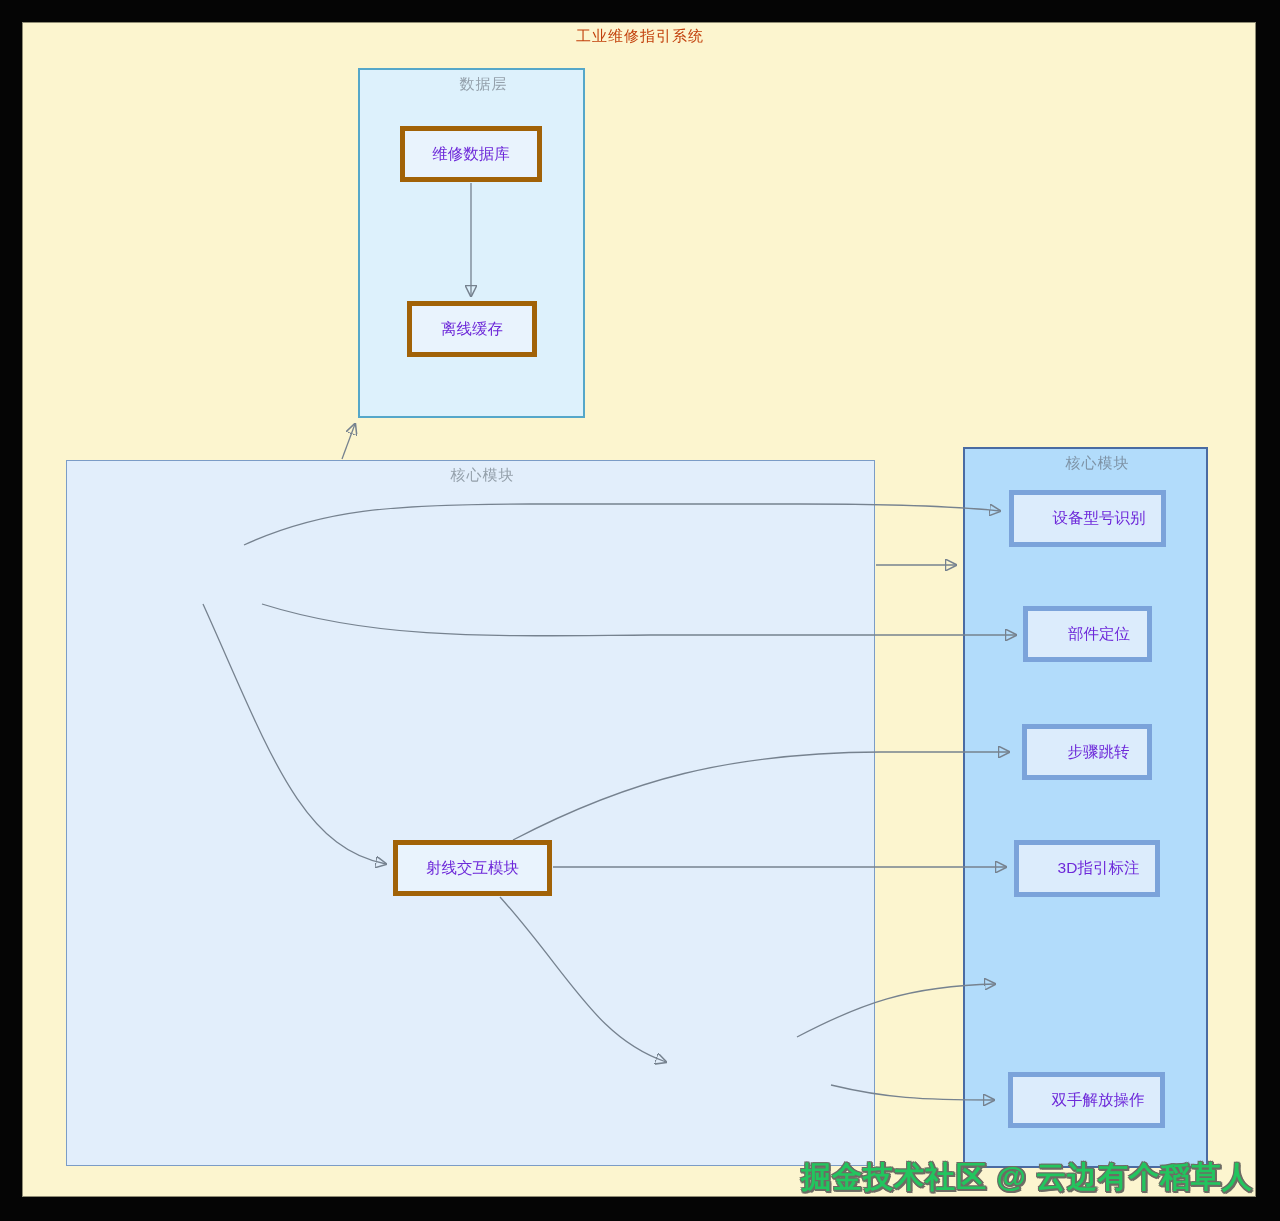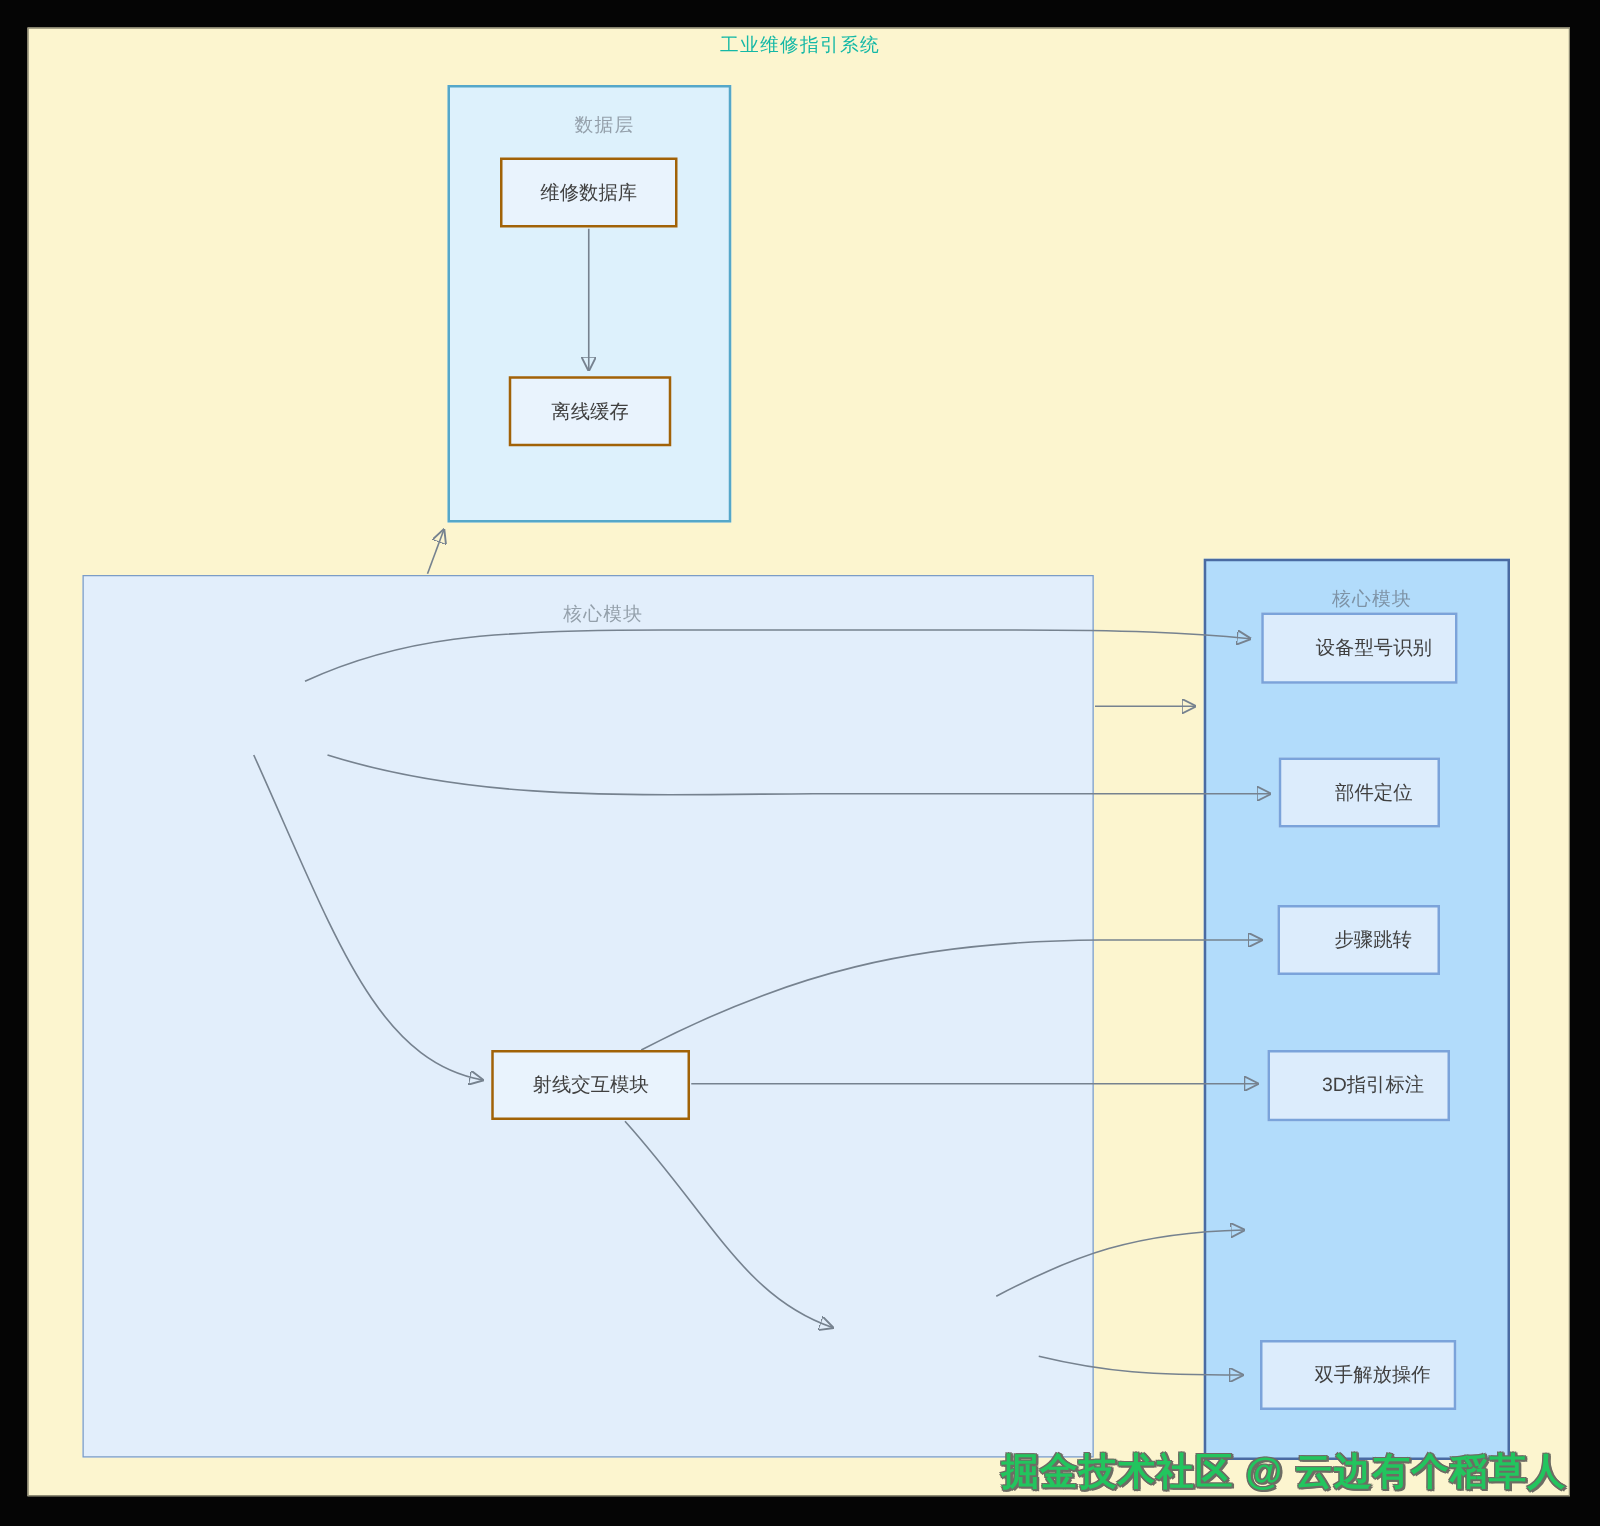--- a/index.html
+++ b/index.html
@@ -7,45 +7,45 @@
     position:relative;width:1280px;height:1221px;overflow:hidden;
     background:#050505;
     font-family:"Liberation Sans","DejaVu Sans",sans-serif;
   }
   .canvas{
     position:absolute;left:22px;top:22px;width:1234px;height:1175px;
     background:#fcf5cf;border:1px solid #8f8c74;box-sizing:border-box;
   }
   .diagram-title{
     position:absolute;left:0;top:27px;width:100%;text-align:center;
-    font-size:15px;color:#14b8a6;letter-spacing:1px;
+    font-size:15px;color:#c2410c;letter-spacing:1px;
   }
   .group{position:absolute;box-sizing:border-box;}
   .group-label{
-    display:block;text-align:center;padding-top:21px;
+    display:block;text-align:center;padding-top:5px;
     font-size:15px;letter-spacing:1px;color:#94a0ab;margin-left:24px;
   }
   .group.data-layer{
     left:358px;top:68px;width:227px;height:350px;
     background:#ddf1fc;border:2px solid #55a7c9;
   }
   .group.core{
     left:66px;top:460px;width:809px;height:706px;
     background:#e2eefb;border:1px solid #7b9cc6;
   }
   .group.functions{
     left:963px;top:447px;width:245px;height:721px;
     background:#b2dcfb;border:2px solid #4a6ba2;
   }
   .group.functions .group-label{color:#7e93a6;}
   .node{
     position:absolute;box-sizing:border-box;
     display:flex;align-items:center;justify-content:center;
-    font-size:15.5px;color:#404040;text-align:right;
-    background:#e9f3fd;border:2px solid #a16207;
+    font-size:15.5px;color:#6d28d9;text-align:right;
+    background:#e9f3fd;border:5px solid #a16207;
   }
   .node.fn{background:#dcecfc;border-color:#7ba3da;padding-left:23px;}
   .edges{position:absolute;left:0;top:0;width:1280px;height:1221px;pointer-events:none;}
   .edges path{fill:none;stroke:#76828f;stroke-width:1.3;}
   .watermark{
     position:absolute;right:27px;bottom:23px;
     font-size:30px;font-weight:bold;color:#22c55e;letter-spacing:1px;
     text-shadow:2px 2px 0 #6d6c64,-1px -1px 0 #6d6c64,1px -1px 0 #6d6c64,-1px 1px 0 #6d6c64,2px 0 0 #6d6c64,0 2px 0 #6d6c64;
     white-space:nowrap;
   }

